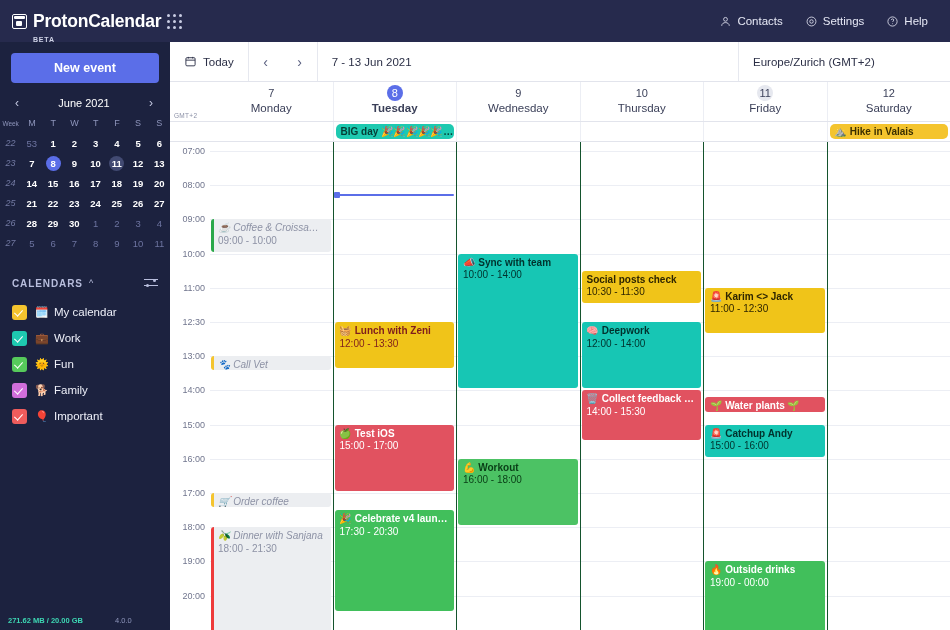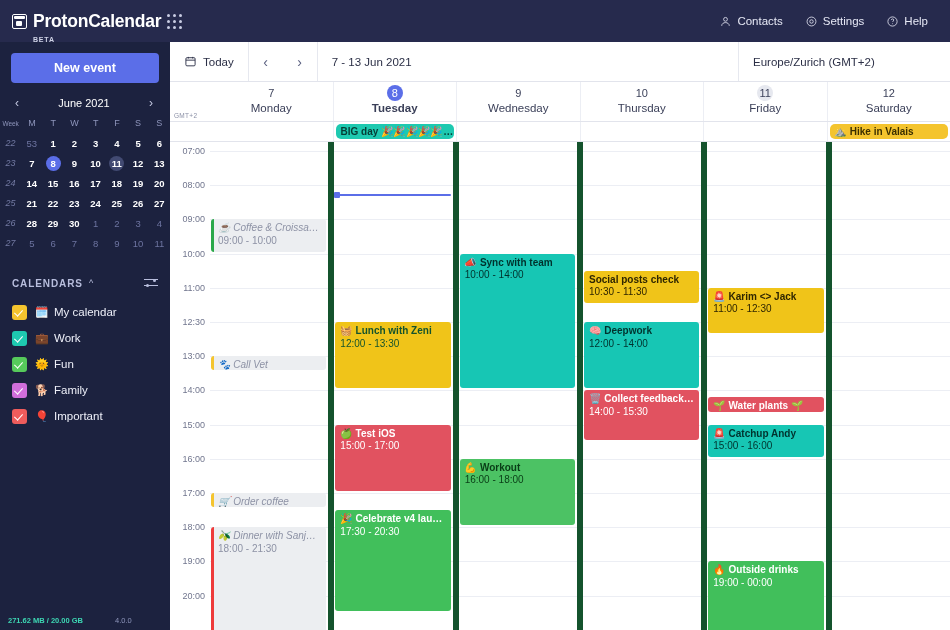--- a/index.html
+++ b/index.html
@@ -102,21 +102,21 @@
   .ad-col { flex: 1; position: relative; border-left: 1px solid #eceef4; }
   .ad-col:first-of-type { border-left: none; }
   .ad-ev { position: absolute; left: 2px; right: 2px; top: 2px; height: 15px; border-radius: 5px; font-size: 10px;
            display: flex; align-items: center; padding: 0 5px; overflow: hidden; white-space: nowrap; cursor: pointer; font-weight: bold; }
 
   
   .gridwrap { flex: 1; display: flex; overflow: hidden; position: relative; }
   .timecol { width: 40px; flex: 0 0 40px; position: relative; }
   .timecol .tl { position: absolute; right: 5px; font-size: 9px; color: #71768e; transform: translateY(-5px); }
   .cols { flex: 1; display: flex; position: relative; }
-  .col { flex: 1; position: relative; border-left: 6px solid #14532d; }
+  .col { flex: 1; position: relative; border-left: 1px solid #14532d; }
   .col:first-child { border-left: none; }
   .hline { position: absolute; left: 0; right: 0; height: 1px; background: #eceef4; }
 
   .ev { position: absolute; left: 1px; right: 2px; border-radius: 3px; overflow: hidden; cursor: pointer; padding: 3px 5px 0 5px; line-height: 1.25; }
   .ev .ttl { font-size: 10px; font-weight: bold; white-space: nowrap; overflow: hidden; text-overflow: ellipsis; }
   .ev .tm { font-size: 10px; white-space: nowrap; overflow: hidden; }
   .ev.past { background: #eceef1 !important; color: #8d92a5 !important; border-left: 3px solid; padding-left: 4px; }
   .ev.past .ttl { font-weight: normal; font-style: italic; }
   .nowline { position: absolute; height: 2px; background: #5b6ee8; z-index: 5; border-radius: 1px; }
   .nowline:before { content: ""; position: absolute; left: -1px; top: -2px; width: 6px; height: 6px; background: #5b6ee8; border-radius: 1px; }
@@ -425,21 +425,21 @@
               <div class="hline" style="top: 180px;"></div>
               <div class="hline" style="top: 214.2px;"></div>
               <div class="hline" style="top: 248.4px;"></div>
               <div class="hline" style="top: 282.6px;"></div>
               <div class="hline" style="top: 316.8px;"></div>
               <div class="hline" style="top: 351px;"></div>
               <div class="hline" style="top: 385.2px;"></div>
               <div class="hline" style="top: 419.4px;"></div>
               <div class="hline" style="top: 453.6px;"></div>
               <div class="hline" style="top: 487.8px;"></div>
-              <div class="ev" style="top: 180px; height: 66px; background: rgb(240, 196, 25); color: #14532d;">
+              <div class="ev" style="top: 180px; height: 46px; background: rgb(240, 196, 25); color: #7f1d1d;">
                 <div class="ttl">🧺 Lunch with Zeni</div>
                 <div class="tm">12:00 - 13:30</div>
               </div>
               <div class="ev" style="top: 282.6px; height: 66.4px; background: rgb(225, 82, 96); color: rgb(255, 255, 255);">
                 <div class="ttl">🍏 Test iOS</div>
                 <div class="tm">15:00 - 17:00</div>
               </div>
               <div class="ev" style="top: 368.1px; height: 100.6px; background: rgb(65, 191, 91); color: rgb(255, 255, 255);">
                 <div class="ttl">🎉 Celebrate v4 laun…</div>
                 <div class="tm">17:30 - 20:30</div>

